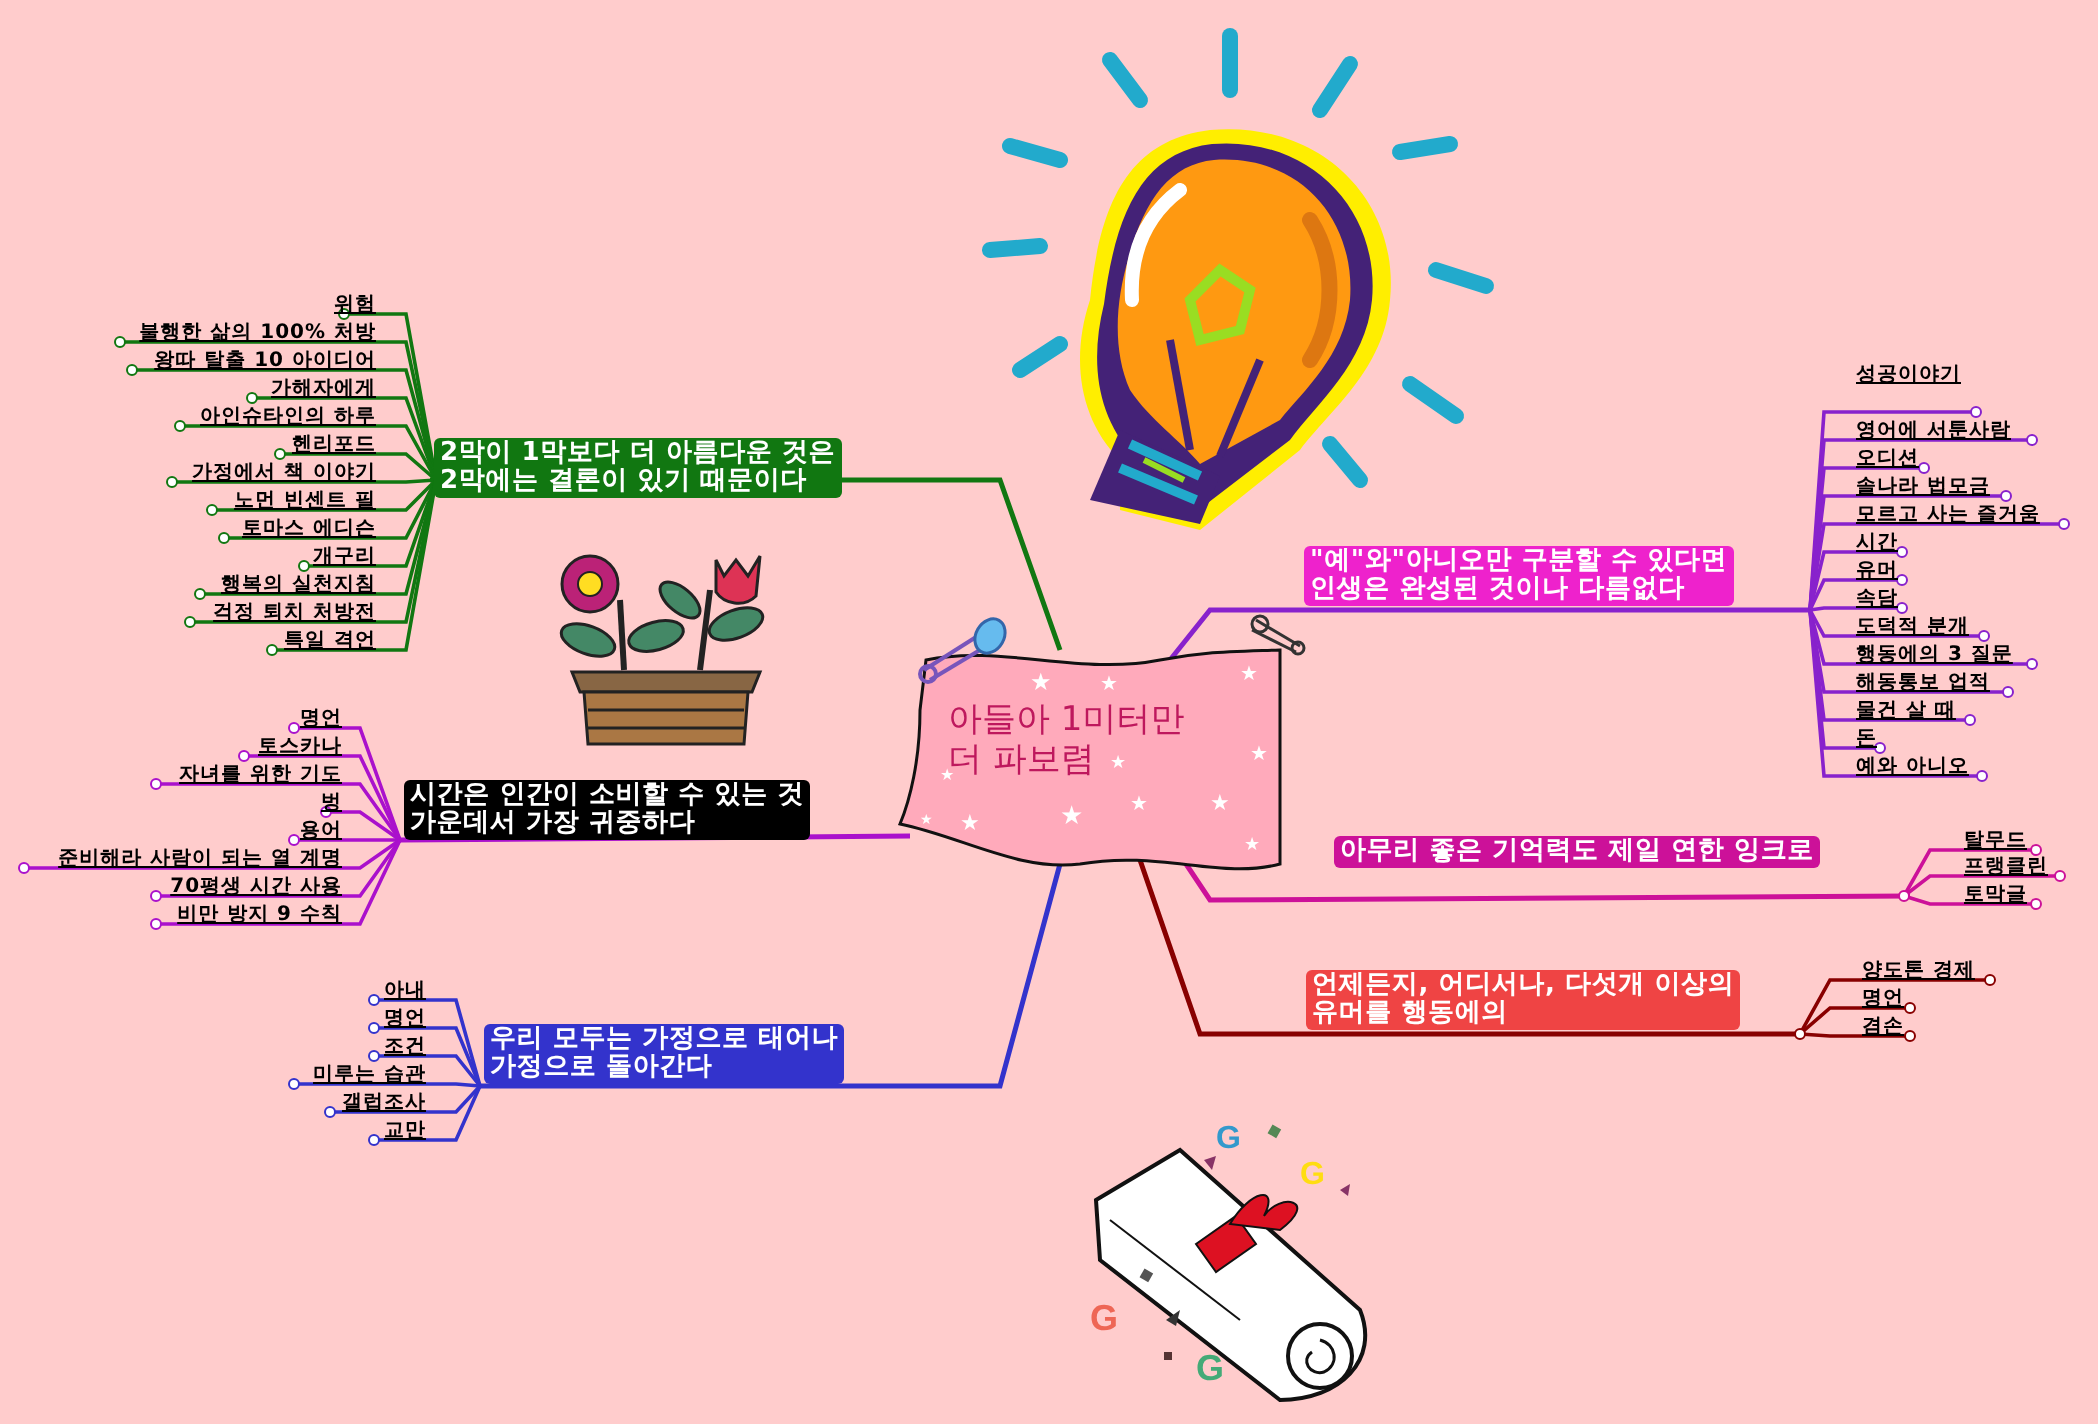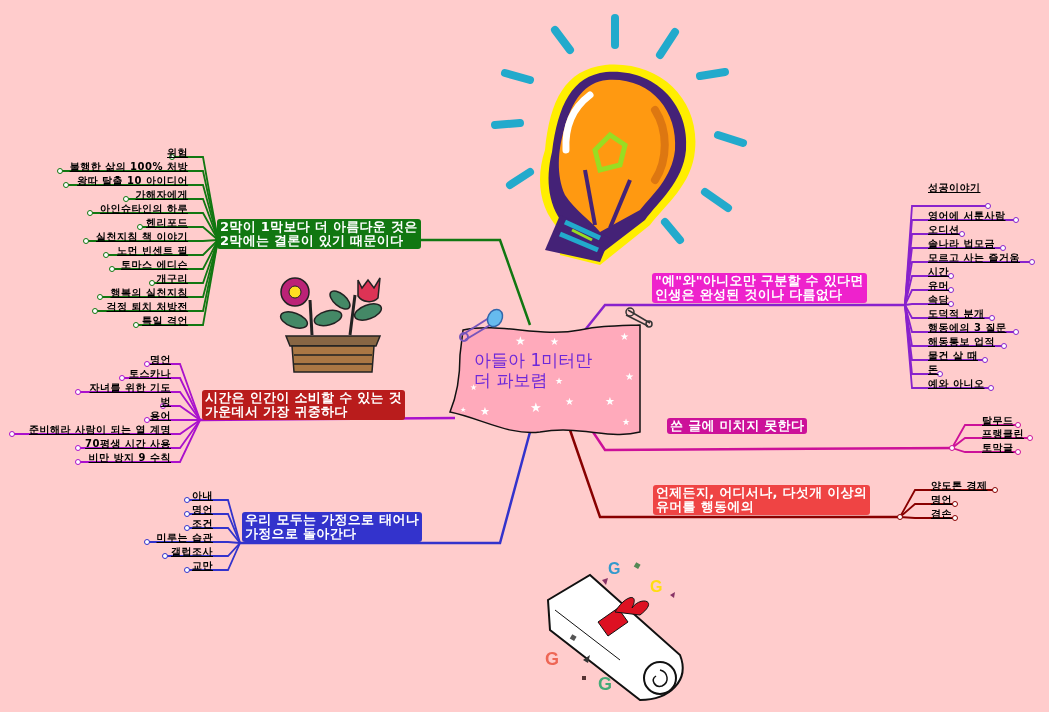--- a/index.html
+++ b/index.html
@@ -5,21 +5,21 @@
   html, body { margin:0; padding:0; }
   body { width:1049px; height:712px; background:#ffcccc; position:relative; overflow:hidden;
          font-family:"DejaVu Sans","Liberation Sans",sans-serif; }
   #canvas { position:absolute; left:0; top:0; width:1049px; height:712px; }
   .branch-box { position:absolute; color:#fff; font-size:13px; line-height:14px; padding:1px 3px 1px 3px;
                 border-radius:3px; font-weight:bold; white-space:nowrap; letter-spacing:0.3px; }
   .leaf { position:absolute; font-size:10px; line-height:11px; font-weight:bold; color:#000; white-space:nowrap;
           text-decoration:underline; letter-spacing:0.5px; }
   .leaf.right { text-align:left; }
   .leaf.left { text-align:left; }
-  .central-title { position:absolute; left:474px; top:350px; font-size:17px; line-height:20px; color:#6d28d9; white-space:nowrap; }
+  .central-title { position:absolute; left:474px; top:350px; font-size:17px; line-height:20px; color:#be185d; white-space:nowrap; }
 </style>
 </head>
 <body>
 
 <svg id="canvas" viewBox="0 0 1049 712">
 
   <g>
 
     <g stroke="#22aacc" stroke-width="8" stroke-linecap="round">
       <line x1="555" y1="30" x2="570" y2="50"></line>
@@ -257,51 +257,51 @@
 <div class="central-title">
   <div>아들아 1미터만</div>
   <div>더 파보렴</div>
 </div>
 
 <div class="branch-box" style="left:217px; top:219px; background:#117711;">
   <div>2막이 1막보다 더 아름다운 것은</div>
   <div>2막에는 결론이 있기 때문이다</div>
 </div>
 
-<div class="branch-box" style="left:202px; top:390px; background:#b91c1c;">
+<div class="branch-box" style="left:202px; top:390px; background:#000000;">
   <div>시간은 인간이 소비할 수 있는 것</div>
   <div>가운데서 가장 귀중하다</div>
 </div>
 
 <div class="branch-box" style="left:242px; top:512px; background:#3333cc;">
   <div>우리 모두는 가정으로 태어나</div>
   <div>가정으로 돌아간다</div>
 </div>
 
 <div class="branch-box" style="left:652px; top:273px; background:#ee22cc;">
   <div>"예"와"아니오만 구분할 수 있다면</div>
   <div>인생은 완성된 것이나 다름없다</div>
 </div>
 
 <div class="branch-box" style="left:667px; top:418px; background:#cc1199;">
-  <div>쓴 글에 미치지 못한다</div>
+  <div>아무리 좋은 기억력도 제일 연한 잉크로</div>
 </div>
 
 <div class="branch-box" style="left:653px; top:485px; background:#ef4444;">
   <div>언제든지, 어디서나, 다섯개 이상의</div>
   <div>유머를 행동에의</div>
 </div>
 
 <div class="leaf left" style="right:861px; top:147px;">위험</div>
 <div class="leaf left" style="right:861px; top:161px;">불행한 삶의 100% 처방</div>
 <div class="leaf left" style="right:861px; top:175px;">왕따 탈출 10 아이디어</div>
 <div class="leaf left" style="right:861px; top:189px;">가해자에게</div>
 <div class="leaf left" style="right:861px; top:203px;">아인슈타인의 하루</div>
 <div class="leaf left" style="right:861px; top:217px;">헨리포드</div>
-<div class="leaf left" style="right:861px; top:231px;">실천지침 책 이야기</div>
+<div class="leaf left" style="right:861px; top:231px;">가정에서 책 이야기</div>
 <div class="leaf left" style="right:861px; top:245px;">노먼 빈센트 필</div>
 <div class="leaf left" style="right:861px; top:259px;">토마스 에디슨</div>
 <div class="leaf left" style="right:861px; top:273px;">개구리</div>
 <div class="leaf left" style="right:861px; top:287px;">행복의 실천지침</div>
 <div class="leaf left" style="right:861px; top:301px;">걱정 퇴치 처방전</div>
 <div class="leaf left" style="right:861px; top:315px;">특일 격언</div>
 
 <div class="leaf left" style="right:878px; top:354px;">명언</div>
 <div class="leaf left" style="right:878px; top:368px;">토스카나</div>
 <div class="leaf left" style="right:878px; top:382px;">자녀를 위한 기도</div>

